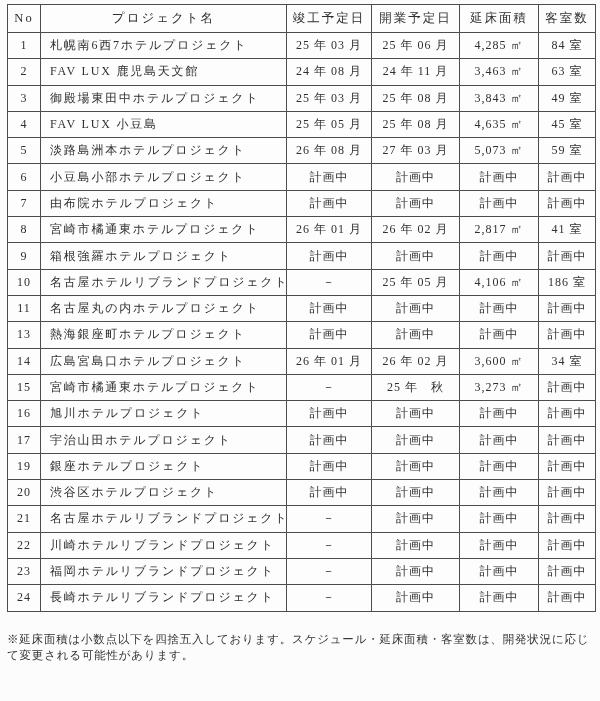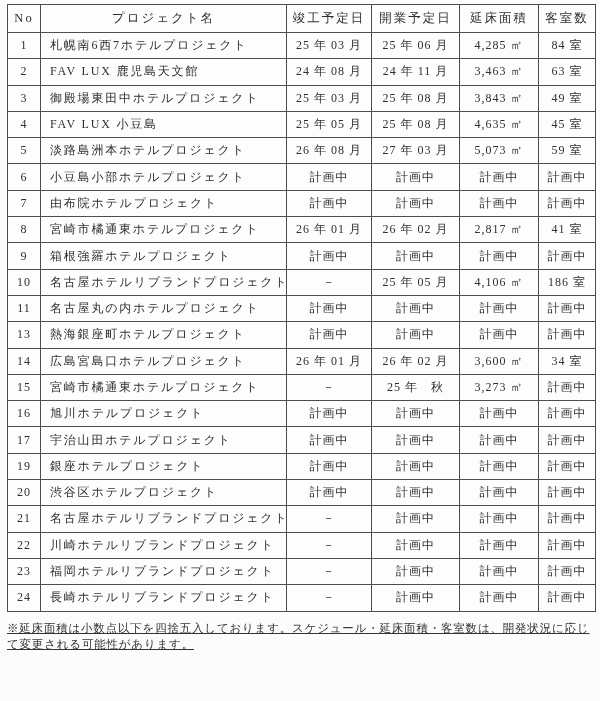--- a/index.html
+++ b/index.html
@@ -44,26 +44,25 @@
   col.c-room { width: 57px; }
   td.cell-name {
     text-align: left;
     padding-left: 9px;
     letter-spacing: 1.8px;
   }
   tr.underlined td {
     text-underline-offset: 2.5px;
   }
   .footnote {
-    margin: 8px 0 0 0;
+    margin: 19px 0 0 0;
     font-size: 11.5px;
     line-height: 1.45;
     letter-spacing: 0.8px;
     color: #333333;
-    text-decoration: underline;
   }
 </style>
 </head>
 <body>
 
 <div class="page">
   <table class="projects">
     <colgroup>
       <col class="c-no">
       <col class="c-name">

